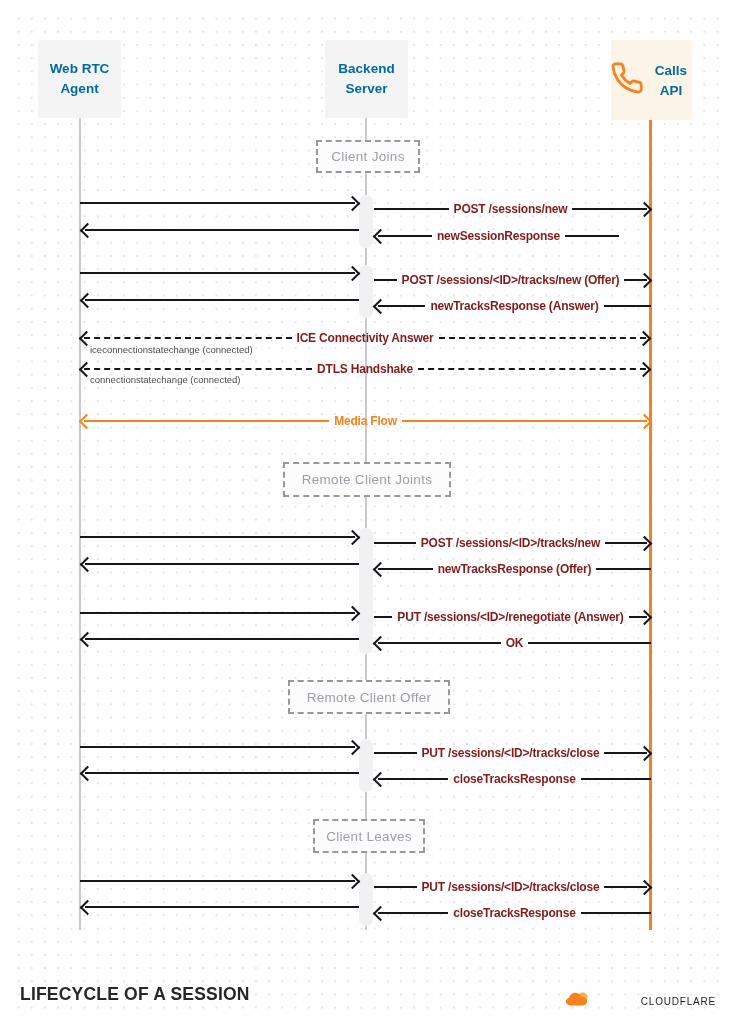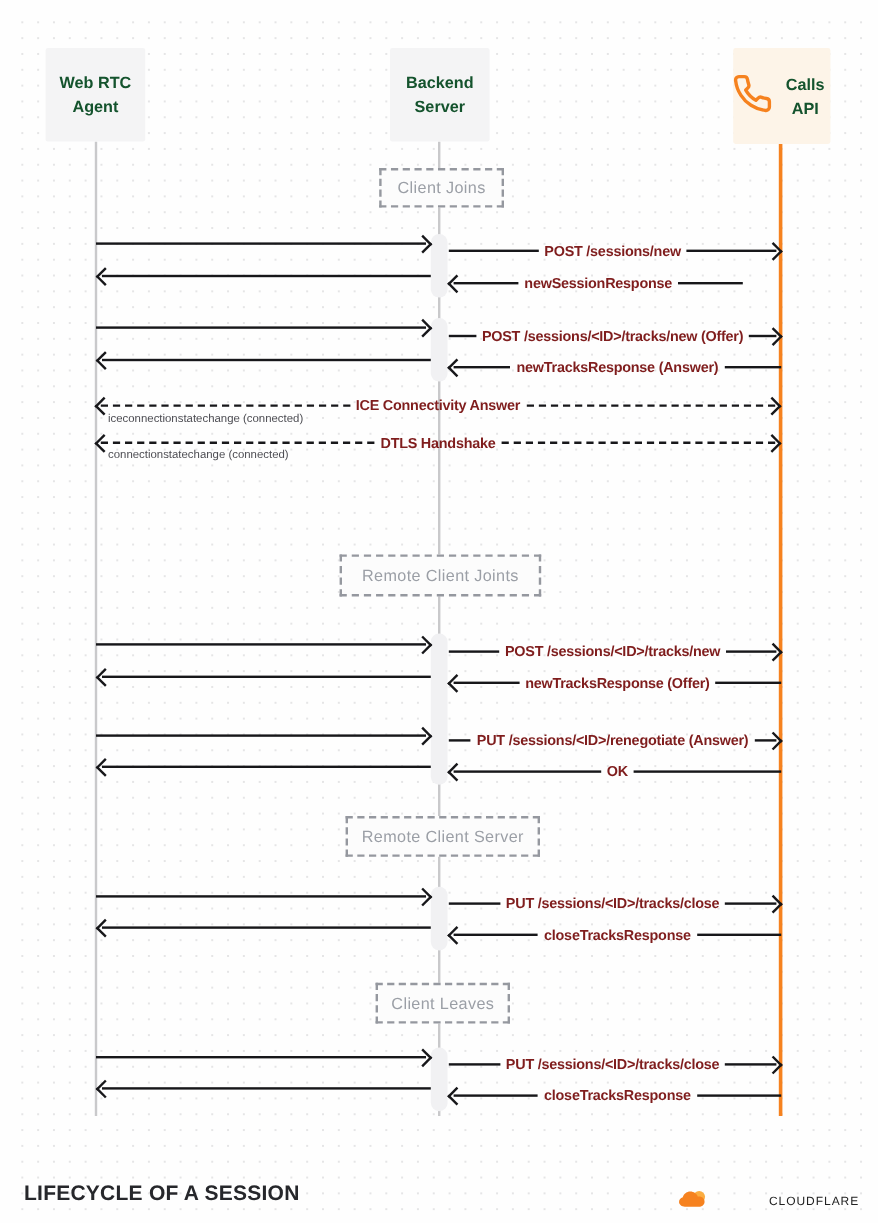--- a/index.html
+++ b/index.html
@@ -12,21 +12,21 @@
   
   .lifeline{position:absolute;top:118px;height:812px;width:2px;background:#c9c9cb;z-index:1;}
   .lifeline.orange{background:#f6821f;width:3px;}
 
   
   .act{position:absolute;left:359px;width:14px;background:#f1f1f3;border-radius:7px;z-index:3;}
 
   
   .pbox{position:absolute;top:40px;height:78px;background:#f4f4f5;z-index:6;
     display:flex;align-items:center;justify-content:center;text-align:center;
-    font-weight:700;font-size:13.5px;line-height:1.45;color:#14532d;border-radius:2px;}
+    font-weight:700;font-size:13.5px;line-height:1.45;color:#0369a1;border-radius:2px;}
   .pbox.calls{background:#fdf4e8;flex-direction:row;gap:5px;padding-top:2px;}
   .pbox .plabel{padding:0 6px;}
 
   
   .msg{position:absolute;height:12px;display:flex;align-items:center;z-index:4;}
   .ln{flex:1 1 0;min-width:0;height:0;border-top:2.2px solid #17171a;}
   .mlabel{flex:0 0 auto;font-weight:700;font-size:12px;letter-spacing:-0.2px;
     color:#7f1d1d;padding:0 5px;white-space:nowrap;}
   .ch{flex:0 0 auto;width:9px;height:9px;border:0 solid #17171a;}
   .ch.r{border-top-width:2.4px;border-right-width:2.4px;transform:rotate(45deg);margin-left:-8px;}
@@ -135,20 +135,27 @@
   <div class="ann" style="top:344px;left:90px">iceconnectionstatechange (connected)</div>
   <div class="msg dsh" style="top:363px;left:81px;width:568px">
       <i class="ch l"></i>
       <i class="ln"></i>
       <span class="mlabel">DTLS Handshake</span>
       <i class="ln"></i>
       <i class="ch r"></i>
     </div>
   <div class="ann" style="top:374px;left:90px">connectionstatechange (connected)</div>
 
+  <div class="msg med" style="top:415px;left:81px;width:569px">
+      <i class="ch l"></i>
+      <i class="ln"></i>
+      <span class="mlabel">Media Flow</span>
+      <i class="ln"></i>
+      <i class="ch r"></i>
+    </div>
 
   <div class="gbox" style="left:283px;top:462px;width:164px;height:31px">
     <span>Remote Client Joints</span>
   </div>
 
   <div class="msg" style="top:531px;left:80px;width:278px">
       <i class="ln"></i>
       <i class="ch r"></i>
     </div>
   <div class="msg" style="top:537px;left:374px;width:276px">
@@ -183,21 +190,21 @@
       <i class="ln"></i>
     </div>
   <div class="msg" style="top:637px;left:375px;width:276px">
       <i class="ch l"></i>
       <i class="ln"></i>
       <span class="mlabel">OK</span>
       <i class="ln"></i>
     </div>
 
   <div class="gbox" style="left:288px;top:680px;width:158px;height:30px">
-    <span>Remote Client Server</span>
+    <span>Remote Client Offer</span>
   </div>
 
   <div class="msg" style="top:741px;left:80px;width:278px">
       <i class="ln"></i>
       <i class="ch r"></i>
     </div>
   <div class="msg" style="top:747px;left:374px;width:276px">
       <i class="ln"></i>
       <span class="mlabel">PUT /sessions/&lt;ID&gt;/tracks/close</span>
       <i class="ln"></i>

